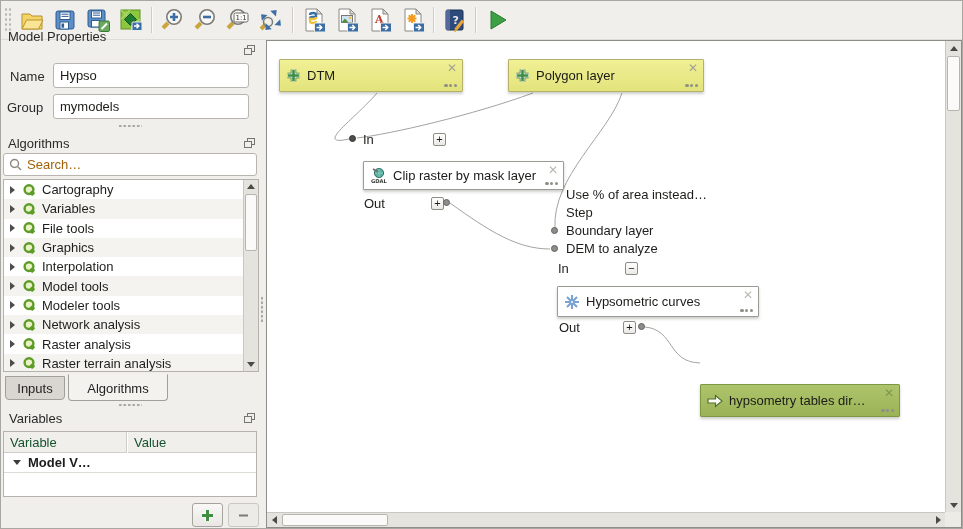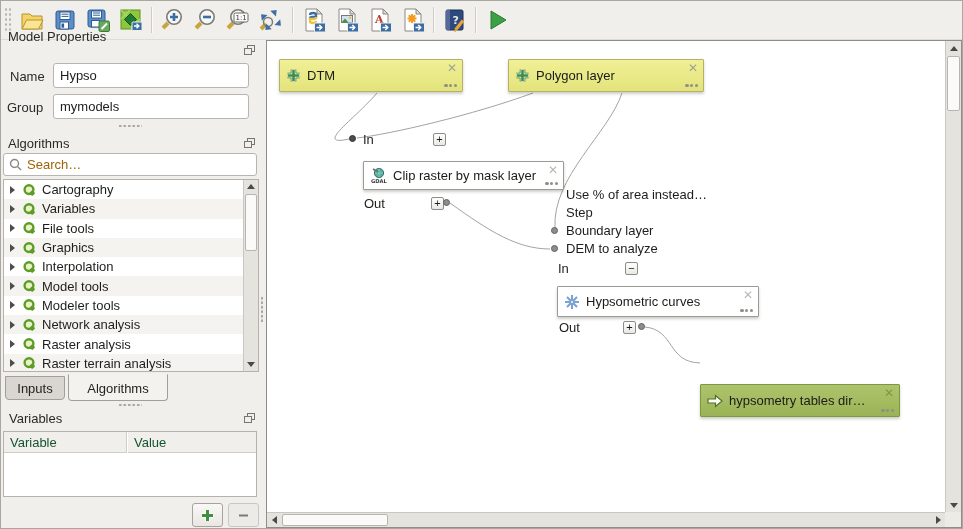--- a/index.html
+++ b/index.html
@@ -382,20 +382,24 @@
 
   <div class="hdr" style="left:0; top:410px;margin-left:8px;">Variables</div>
   <svg class="float-icon" style="left:243px; top:412px;" viewBox="0 0 11 11">
     <rect x="3.5" y="0.5" width="7" height="6" fill="none" stroke="#77756f"></rect>
     <rect x="0.5" y="3.5" width="7" height="6" fill="#f0efeb" stroke="#77756f"></rect>
   </svg>
 
   <div class="vtable">
     <div class="vth" style="left:0; width:123px; border-right:1px solid #cfcdc8;">Variable</div>
     <div class="vth" style="left:124px; right:0;">Value</div>
+    <div class="vrow">
+      <i class="tri-exp"></i>
+      <span>Model V…</span>
+    </div>
   </div>
 
   <div class="pbtn" style="left:191px; top:502px;">
     <svg width="15" height="15" viewBox="0 0 15 15">
       <path d="M7.5 2 v11 M2 7.5 h11" stroke="#fff" stroke-width="5"></path>
       <path d="M7.5 2 v11 M2 7.5 h11" stroke="#3f8f3f" stroke-width="3"></path>
     </svg>
   </div>
   <div class="pbtn flat" style="left:227px; top:502px;">
     <svg width="13" height="13" viewBox="0 0 13 13">

